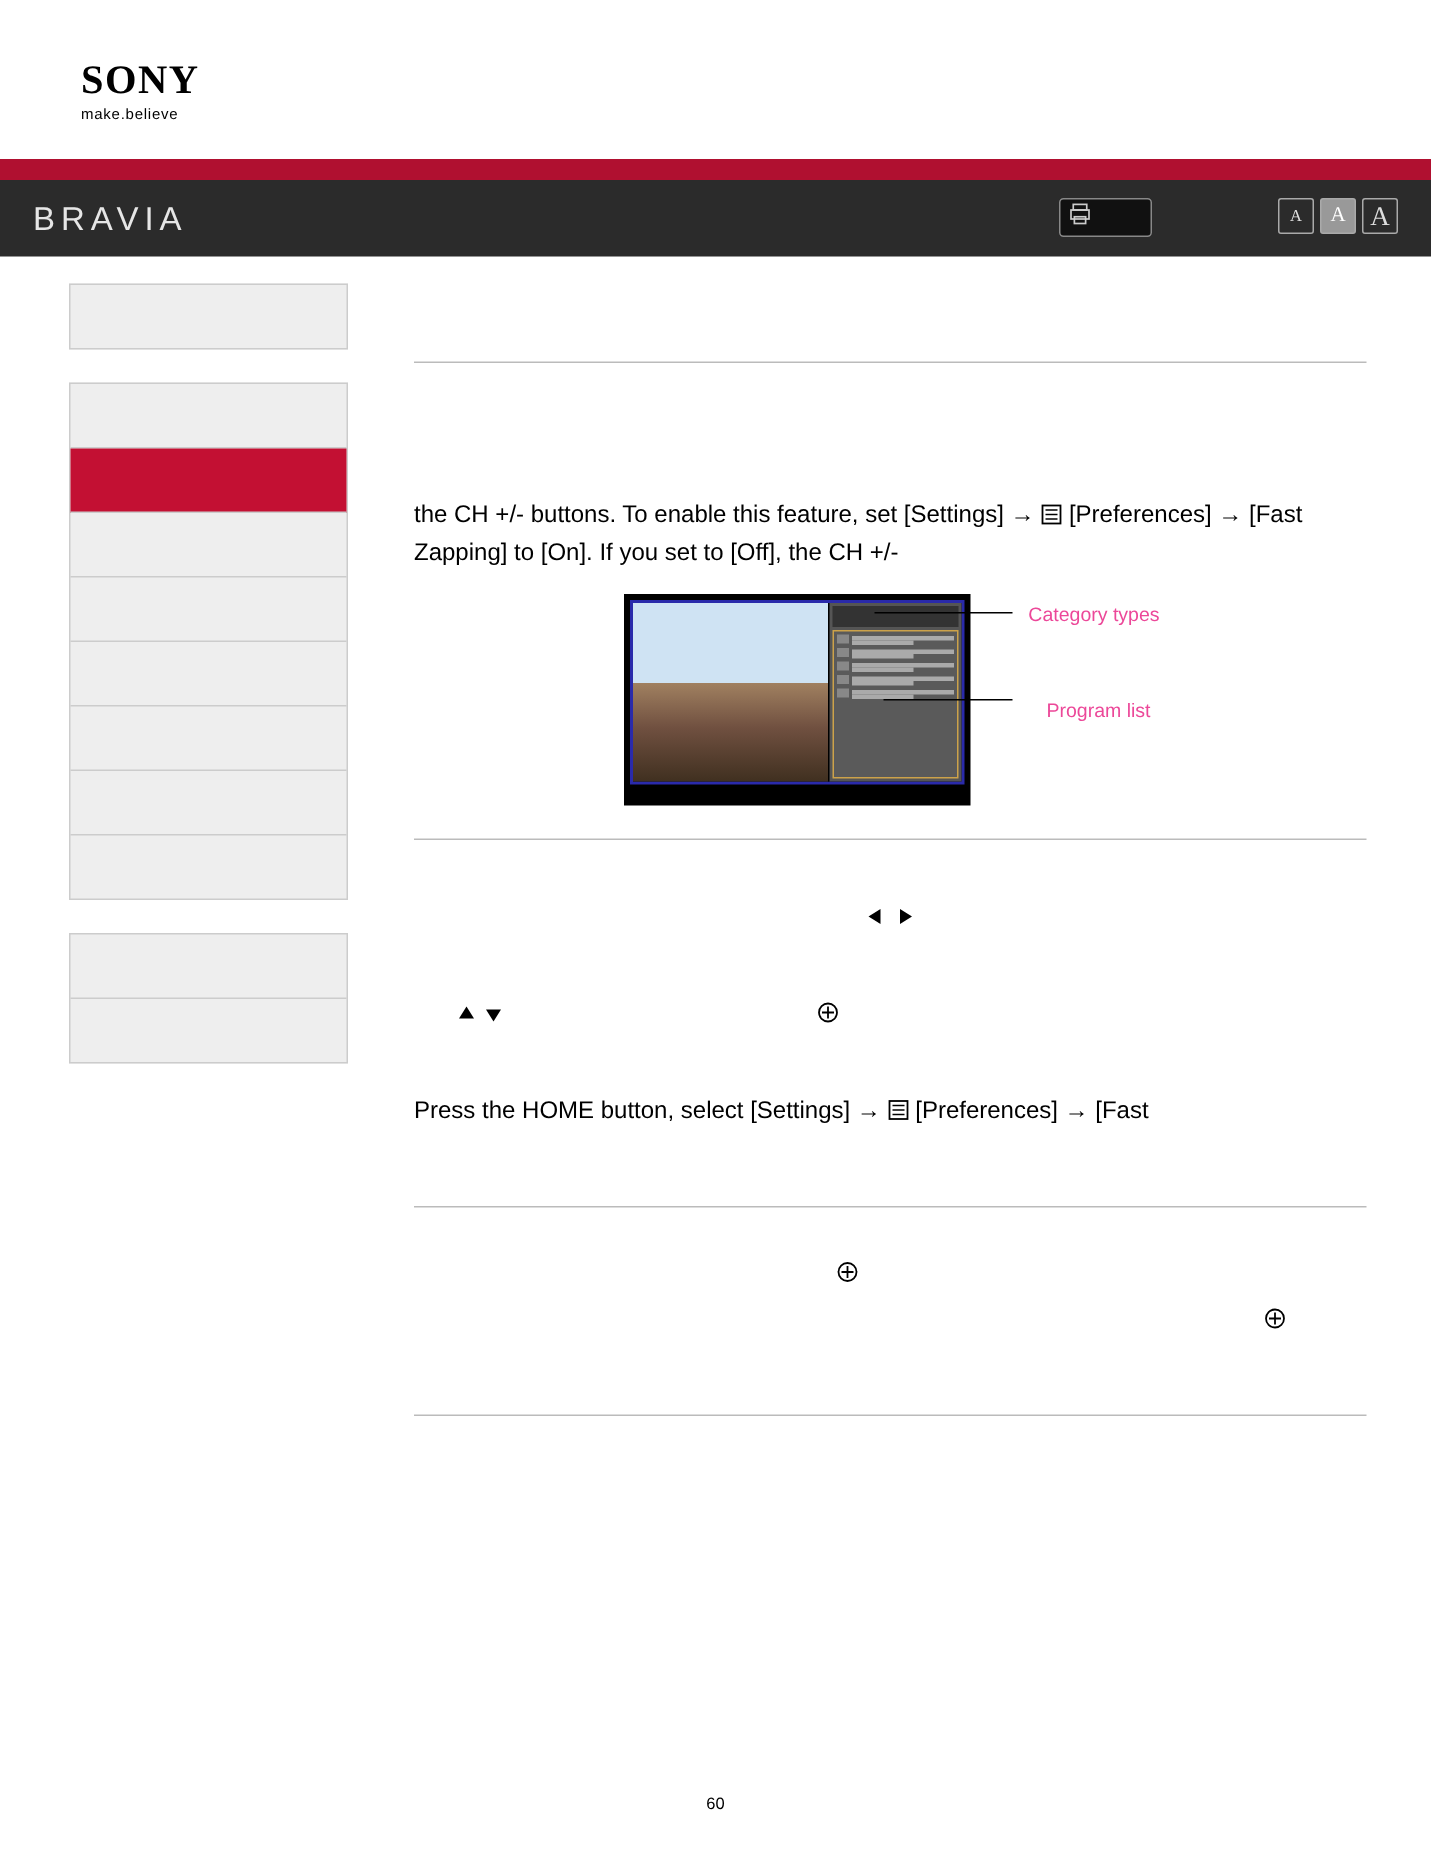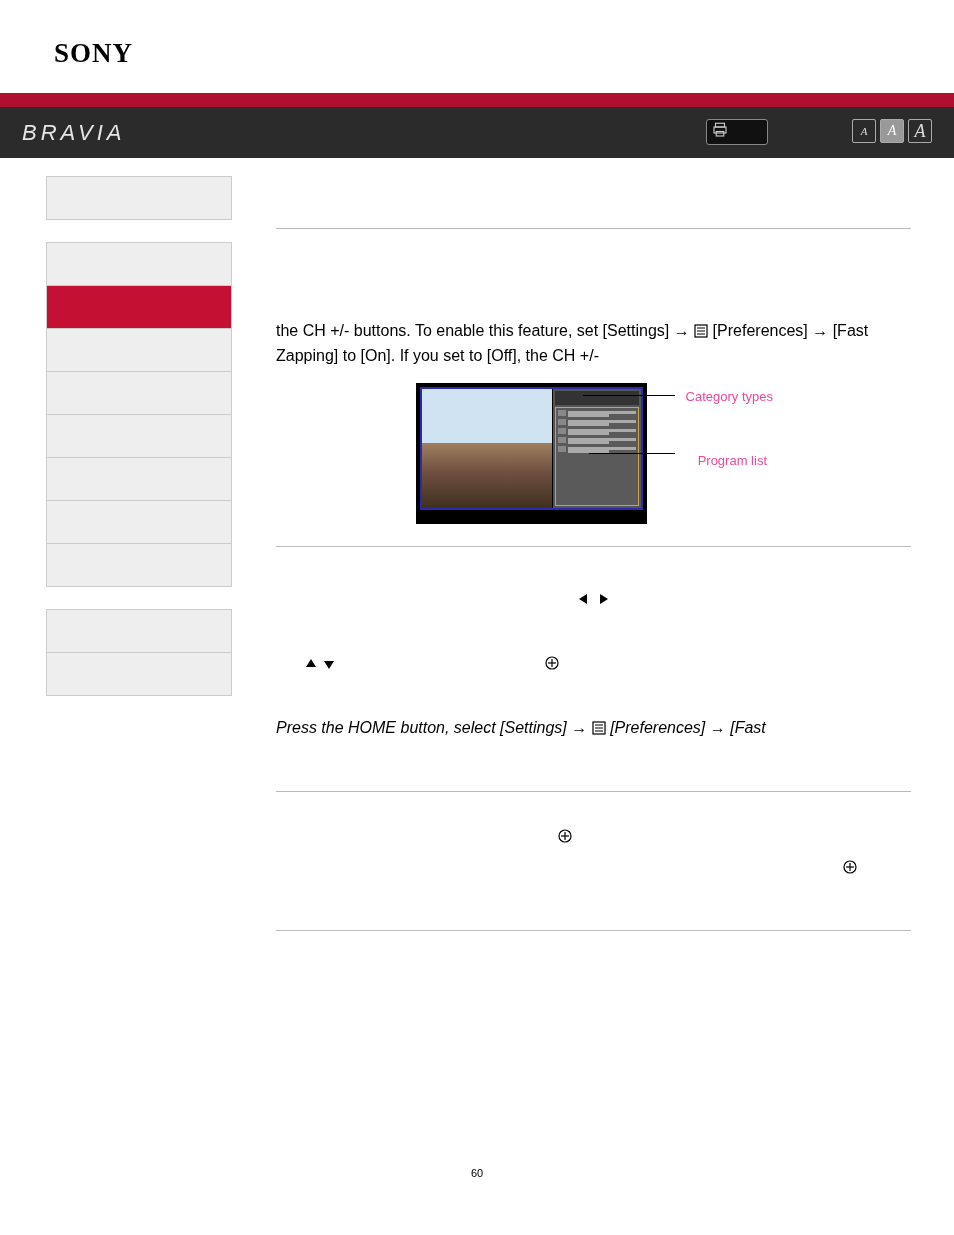--- a/index.html
+++ b/index.html
@@ -3,21 +3,21 @@
 <meta charset="utf-8">
 <style>
   body { margin:0; padding:0; background:#fff; font-family:Arial,Helvetica,sans-serif; color:#000; }
   .page { width:954px; margin:0 auto; position:relative; min-height:1235px; }
 
   .logo-area { padding:38px 0 8px 54px; }
   .sony-wordmark { font-family:Georgia,"Times New Roman",serif; font-weight:900; font-size:27px; letter-spacing:1px; }
   .tagline { font-size:10px; margin-top:2px; letter-spacing:0.5px; }
 
   .red-strip { height:14px; background:#b01030; margin-top:16px; }
-  .dark-strip { height:51px; background:#2b2b2b; display:flex; align-items:center; padding:0 10px 0 22px; position:relative;font-style:italic; }
+  .dark-strip { height:51px; background:#2b2b2b; display:flex; align-items:center; padding:0 10px 0 22px; position:relative; }
   .bravia { color:#e6e6e6; font-size:22px; letter-spacing:4px; font-family:Verdana,Geneva,sans-serif; }
 
   .print-box { position:absolute; right:186px; top:12px; width:60px; height:24px; background:#111; border:1px solid #888; border-radius:3px; display:flex; align-items:center; }
   .print-box svg { margin-left:4px; }
   .font-buttons { position:absolute; right:22px; top:12px; display:flex; gap:4px; }
   .fb { width:22px; height:22px; border:1px solid #aaa; display:flex; align-items:center; justify-content:center; border-radius:2px; font-family:"Times New Roman",serif; }
   .fb1 { background:#2b2b2b; color:#ddd; font-size:11px; }
   .fb2 { background:#999; color:#fff; font-size:14px; }
   .fb3 { background:#2b2b2b; color:#ddd; font-size:18px; }
 
@@ -46,28 +46,29 @@
   .callout { position:absolute; font-size:13px; color:#ec4899; }
   .callout.ct1 { top:4px; right:-126px; }
   .callout.ct2 { top:68px; right:-120px; }
   .cl-line { position:absolute; height:1px; background:#000; }
   .cl-line.l1 { top:12px; right:-28px; width:92px; }
   .cl-line.l2 { top:70px; right:-28px; width:86px; }
   .arrows-lr svg, .arrows-ud svg { vertical-align:middle; }
 
   .pref-icon svg, .plus-icon svg { vertical-align:-2px; }
 
-  .pagenum { position:absolute; bottom:56px; left:0; width:100%; text-align:center; font-size:11px; }
+  .pagenum { position:absolute; bottom:26px; left:0; width:100%; text-align:center; font-size:11px; }
 </style>
 </head>
 <body>
 
 <div class="page">
   <div class="logo-area">
     <div class="sony-wordmark">SONY</div>
+    <div class="tagline">make.believe</div>
   </div>
 
   <div class="red-strip"></div>
   <div class="dark-strip">
     <div class="bravia">BRAVIA</div>
 
     <div class="print-box">
       <span>
         <svg width="18" height="18" viewBox="0 0 24 24">
             <rect x="6" y="3" width="12" height="5" fill="none" stroke="#ccc" stroke-width="1.5"></rect>
@@ -191,21 +192,21 @@
               <polygon points="2,4 12,4 7,12" fill="#000"></polygon>
             </svg></span>
         <span style="display:inline-block;width:200px"></span>
         <span class="plus-icon"><svg width="14" height="14" viewBox="0 0 14 14">
               <circle cx="7" cy="7" r="6" fill="none" stroke="#000" stroke-width="1.2"></circle>
               <line x1="7" y1="3" x2="7" y2="11" stroke="#000" stroke-width="1.2"></line>
               <line x1="3" y1="7" x2="11" y2="7" stroke="#000" stroke-width="1.2"></line>
             </svg></span>
       </div>
 
-      <p class="para" style="margin-top:40px;font-style:italic;">
+      <p class="para" style="margin-top:40px;">
         <span>Press the HOME button, select [Settings] → </span>
         <span class="pref-icon"><svg width="14" height="14" viewBox="0 0 14 14">
               <rect x="1" y="1" width="12" height="12" fill="none" stroke="#000" stroke-width="1.2"></rect>
               <line x1="3" y1="4" x2="11" y2="4" stroke="#000" stroke-width="1"></line>
               <line x1="3" y1="7" x2="11" y2="7" stroke="#000" stroke-width="1"></line>
               <line x1="3" y1="10" x2="11" y2="10" stroke="#000" stroke-width="1"></line>
             </svg></span>
         <span> [Preferences] → [Fast</span>
       </p>
 

